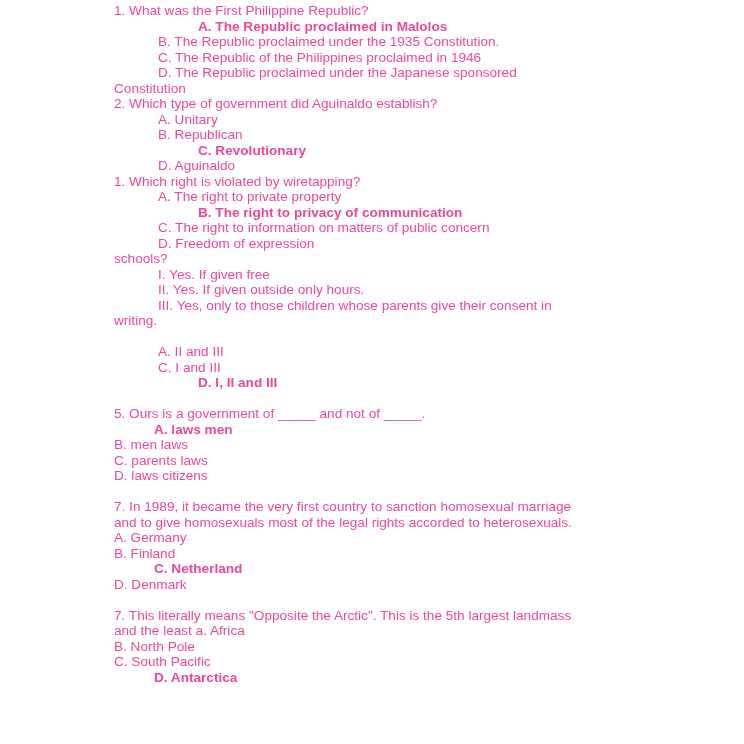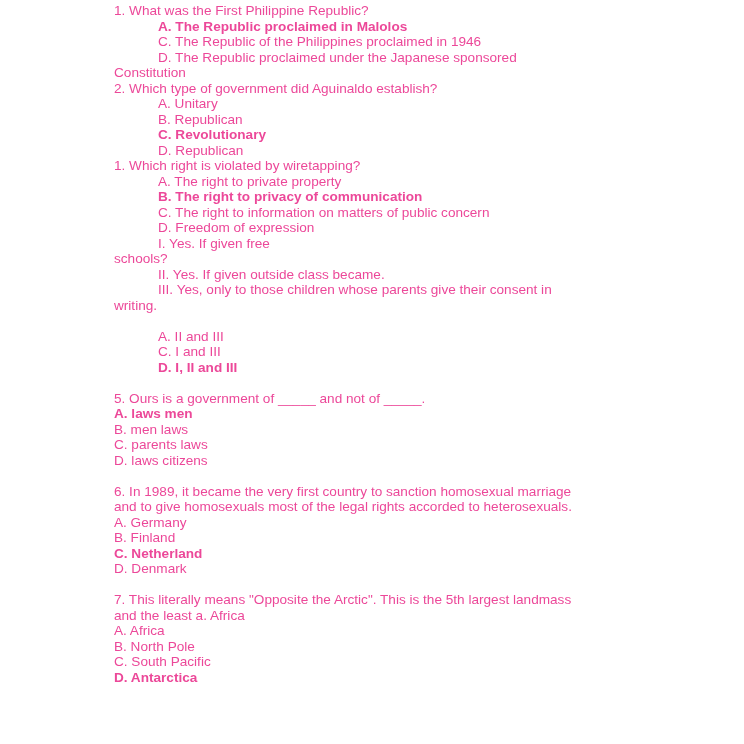--- a/index.html
+++ b/index.html
@@ -4,71 +4,71 @@
   <style>
     html, body { margin: 0; padding: 0; background: #ffffff; }
     body { width: 744px; height: 744px; overflow: hidden; position: relative; }
     .page {
       position: absolute; left: 114px; top: 3px; width: 470px;
       font-family: Liberation Sans, sans-serif;
       font-size: 13.6px; line-height: 15.5px; color: #ec4899;
     }
     .line { white-space: pre; display: block; min-height: 15.5px; }
     .ind { padding-left: 44px; }
-    .b { font-weight: bold; }
+    .b { font-weight: bold; margin-left: 40px; }
     .gap { height: 15.5px; }
   </style>
 </head>
 <body>
 
 <div class="page">
 
   <span class="line">1. What was the First Philippine Republic?</span>
   <span class="line ind b">A. The Republic proclaimed in Malolos</span>
+  <span class="line ind">B. The Republic proclaimed under the 1935 Constitution.</span>
   <span class="line ind">C. The Republic of the Philippines proclaimed in 1946</span>
   <span class="line ind">D. The Republic proclaimed under the Japanese sponsored</span>
   <span class="line">Constitution</span>
 
   <span class="line">2. Which type of government did Aguinaldo establish?</span>
   <span class="line ind">A. Unitary</span>
   <span class="line ind">B. Republican</span>
   <span class="line ind b">C. Revolutionary</span>
-  <span class="line ind">D. Republican</span>
+  <span class="line ind">D. Aguinaldo</span>
 
   <span class="line">1. Which right is violated by wiretapping?</span>
   <span class="line ind">A. The right to private property</span>
   <span class="line ind b">B. The right to privacy of communication</span>
   <span class="line ind">C. The right to information on matters of public concern</span>
   <span class="line ind">D. Freedom of expression</span>
 
+  <span class="line">schools?</span>
   <span class="line ind">I. Yes. If given free</span>
-  <span class="line">schools?</span>
-  <span class="line ind">II. Yes. If given outside class became.</span>
+  <span class="line ind">II. Yes. If given outside only hours.</span>
   <span class="line ind">III. Yes, only to those children whose parents give their consent in</span>
   <span class="line">writing.</span>
   <div class="gap"></div>
   <span class="line ind">A. II and III</span>
   <span class="line ind">C. I and III</span>
   <span class="line ind b">D. I, II and III</span>
   <div class="gap"></div>
 
   <span class="line">5. Ours is a government of _____ and not of _____.</span>
   <span class="line b">A. laws men</span>
   <span class="line">B. men laws</span>
   <span class="line">C. parents laws</span>
   <span class="line">D. laws citizens</span>
   <div class="gap"></div>
 
-  <span class="line">6. In 1989, it became the very first country to sanction homosexual marriage</span>
+  <span class="line">7. In 1989, it became the very first country to sanction homosexual marriage</span>
   <span class="line">and to give homosexuals most of the legal rights accorded to heterosexuals.</span>
   <span class="line">A. Germany</span>
   <span class="line">B. Finland</span>
   <span class="line b">C. Netherland</span>
   <span class="line">D. Denmark</span>
   <div class="gap"></div>
 
   <span class="line">7. This literally means "Opposite the Arctic". This is the 5th largest landmass</span>
   <span class="line">and the least a. Africa</span>
-  <span class="line">A. Africa</span>
   <span class="line">B. North Pole</span>
   <span class="line">C. South Pacific</span>
   <span class="line b">D. Antarctica</span>
 </div>
 
 </body></html>

